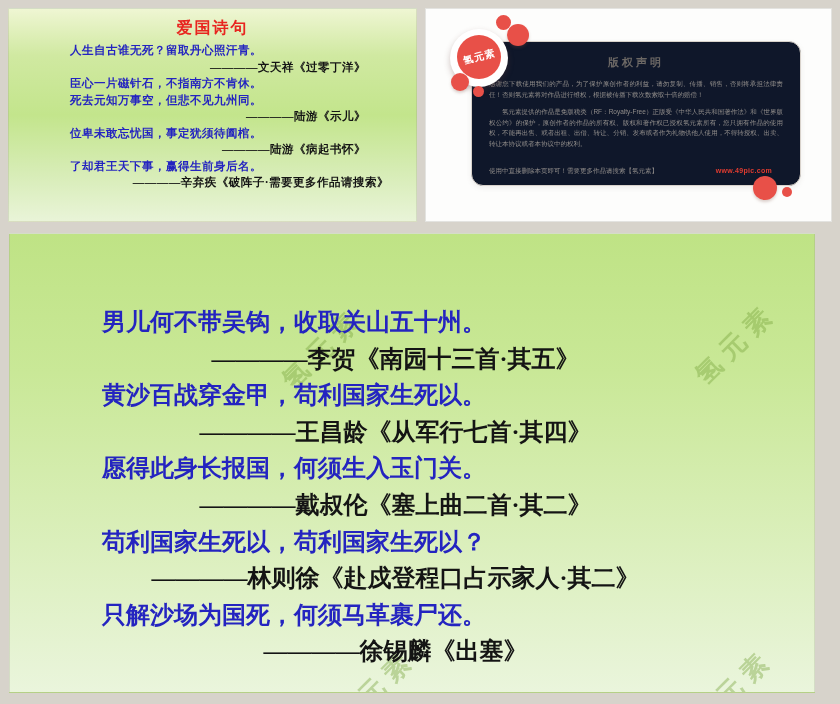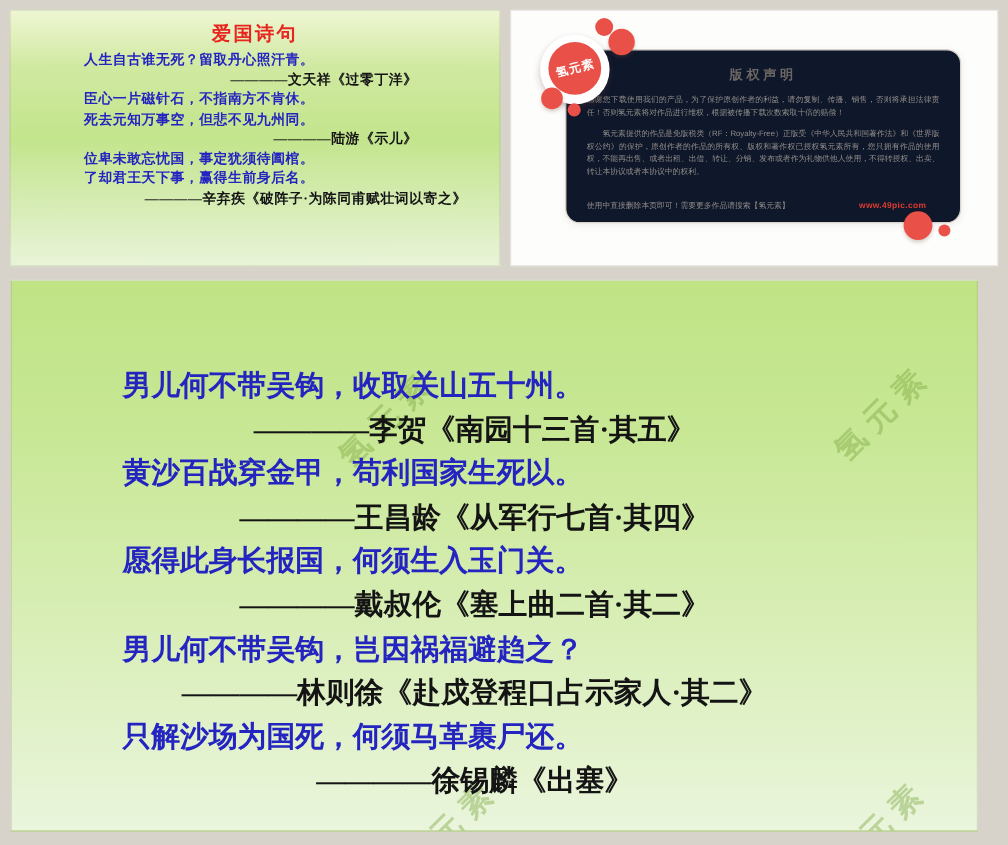--- a/index.html
+++ b/index.html
@@ -27,21 +27,21 @@
     color: #e8251f; letter-spacing: 2px;
   }
   .poem-sm {
     position: absolute; top: 33px; left: 0; right: 0;
     font-family: "Liberation Serif", "DejaVu Serif", serif;
     font-size: 11.5px; font-weight: bold; line-height: 16.5px;
     letter-spacing: 0.5px;
     margin-left: 36px;
   }
   .poem-sm .verse  { color: #2424c0; padding-left: 25px; }
-  .poem-sm .attrib { color: #141414; text-align: right; padding-right: 68px; }
+  .poem-sm .attrib { color: #141414; text-align: right; padding-right: 50px; }
   .poem-sm .attrib-last { padding-right: 27px; }
 
   
   .slide-tr {
     left: 425px; top: 8px; width: 407px; height: 214px;
     background: #fdfdfc;
     border: 1px solid rgba(150,150,140,0.25);
   }
   .copyright-card {
     position: absolute; left: 45px; top: 32px; width: 330px; height: 145px;
@@ -127,22 +127,23 @@
 
   <section class="slide slide-tl">
     <h1 class="slide-title">爱国诗句</h1>
     <div class="poem-sm">
       <div class="verse">人生自古谁无死？留取丹心照汗青。</div>
       <div class="attrib">————文天祥《过零丁洋》</div>
       <div class="verse">臣心一片磁针石，不指南方不肯休。</div>
       <div class="verse">死去元知万事空，但悲不见九州同。</div>
       <div class="attrib">————陆游《示儿》</div>
       <div class="verse">位卑未敢忘忧国，事定犹须待阖棺。</div>
+      <div class="attrib">————陆游《病起书怀》</div>
       <div class="verse">了却君王天下事，赢得生前身后名。</div>
-      <div class="attrib attrib-last">————辛弃疾《破阵子·为陈同甫赋壮词以寄之》</div>
+      <div class="attrib attrib-last">————辛弃疾《破阵子·需要更多作品请搜索》</div>
     </div>
   </section>
 
   <section class="slide slide-tr">
     <div class="copyright-card">
       <h2>版权声明</h2>
       <p class="p1">感谢您下载使用我们的产品，为了保护原创作者的利益，请勿复制、传播、销售，否则将承担法律责任！否则氢元素将对作品进行维权，根据被传播下载次数索取十倍的赔偿！</p>
       <p class="p2">氢元素提供的作品是免版税类（RF：Royalty-Free）正版受《中华人民共和国著作法》和《世界版权公约》的保护，原创作者的作品的所有权、版权和著作权已授权氢元素所有，您只拥有作品的使用权，不能再出售、或者出租、出借、转让、分销、发布或者作为礼物供他人使用，不得转授权、出卖、转让本协议或者本协议中的权利。</p>
       <div class="card-footer">
         <span>使用中直接删除本页即可！需要更多作品请搜索【氢元素】</span>
@@ -166,20 +167,20 @@
     <span class="wm wm2">氢元素</span>
     <span class="wm wm3">氢元素</span>
     <span class="wm wm4">氢元素</span>
     <div class="poem-lg">
       <div class="verse">男儿何不带吴钩，收取关山五十州。</div>
       <div class="attrib">————李贺《南园十三首·其五》</div>
       <div class="verse">黄沙百战穿金甲，苟利国家生死以。</div>
       <div class="attrib">————王昌龄《从军行七首·其四》</div>
       <div class="verse">愿得此身长报国，何须生入玉门关。</div>
       <div class="attrib">————戴叔伦《塞上曲二首·其二》</div>
-      <div class="verse">男儿何不带吴钩，岂因祸福避趋之？</div>
+      <div class="verse">苟利国家生死以，苟利国家生死以？</div>
       <div class="attrib">————林则徐《赴戍登程口占示家人·其二》</div>
       <div class="verse">只解沙场为国死，何须马革裹尸还。</div>
       <div class="attrib">————徐锡麟《出塞》</div>
     </div>
   </section>
 
 </div>
 
 </body></html>

